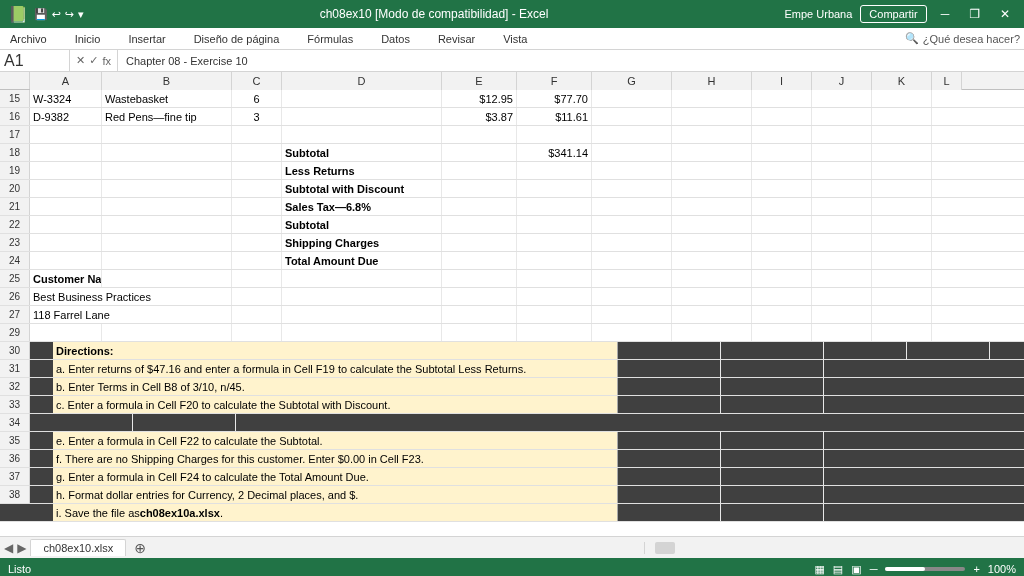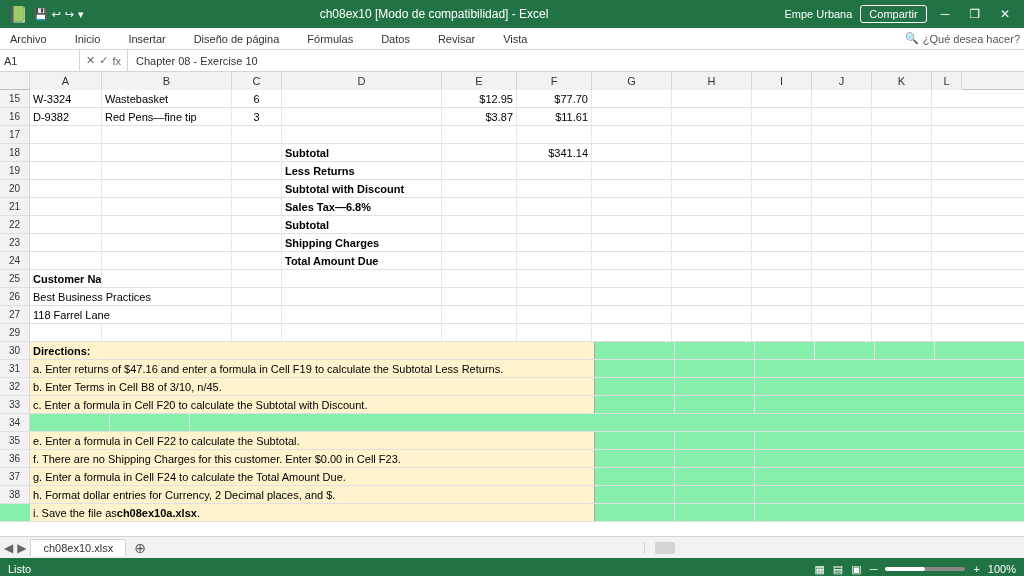--- a/index.html
+++ b/index.html
@@ -39,24 +39,24 @@
     
     .formula-bar {
       display: flex;
       align-items: center;
       height: 22px;
       border-bottom: 1px solid #d4d4d4;
       background: #fff;
       font-size: 11px;
     }
     .cell-ref {
-      width: 80px;
+      width: 70px;
       border-right: 1px solid #d4d4d4;
       padding: 0 4px;
-      font-size: 11px;
+      font-size: 16px;
       color: #333;
       height: 100%;
       display: flex;
       align-items: center;
     }
     .formula-icons {
       display: flex;
       align-items: center;
       gap: 4px;
       padding: 0 6px;
@@ -128,21 +128,22 @@
     .col-h { width: 80px; min-width: 80px; }
     .col-i { width: 60px; min-width: 60px; }
     .col-j { width: 60px; min-width: 60px; }
     .col-k { width: 60px; min-width: 60px; }
     .col-l { width: 30px; min-width: 30px; }
 
     .directions-bg {
       background: #fff3cd;
     }
     .directions-row {
-      background: #86efac;
+      background: #404040;
+      gap: 23px;
     }
     .sheet-tab {
       background: #fff;
       border: 1px solid #d4d4d4;
       border-bottom: none;
       padding: 2px 12px;
       font-size: 11px;
       cursor: pointer;
       color: #333;
       border-radius: 2px 2px 0 0;

